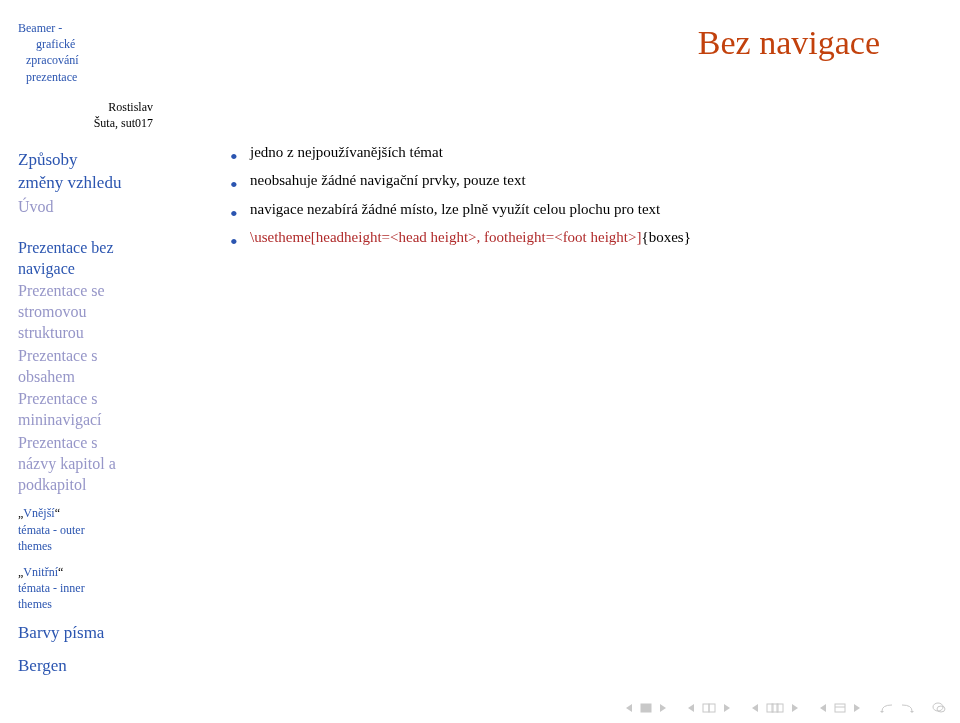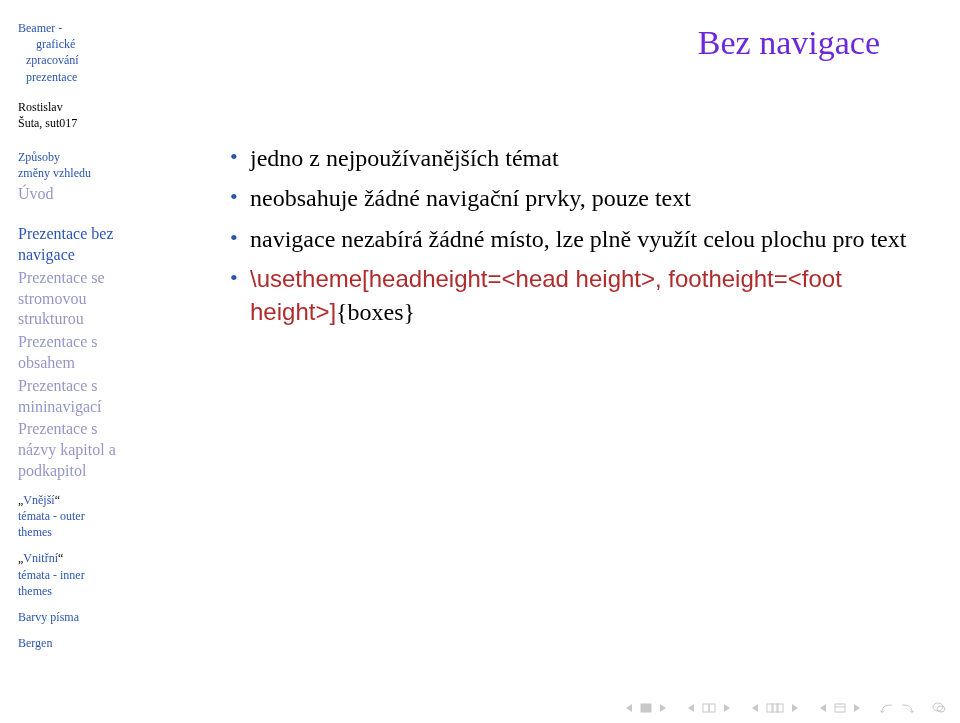--- a/index.html
+++ b/index.html
@@ -10,44 +10,44 @@
     display: flex; flex-direction: column;
   }
   .slide { display: flex; flex: 1; }
   .sidebar {
     width: 165px; padding: 20px 12px 10px 18px;
     font-size: 12px; line-height: 1.35;
   }
   .sidebar .doc-title { color: #2b55b0; font-size: 12px; margin-bottom: 14px; }
   .doc-title .line2 { text-indent: 18px; display: block; }
   .doc-title .line3, .doc-title .line4 { text-indent: 8px; display: block; }
-  .sidebar .author { color: #000; font-size: 12px; margin-bottom: 18px; text-align: left; }
-  .sec { color: #2b55b0; font-size: 12px; margin-top: 10px; margin-bottom: 2px; }
+  .sidebar .author { color: #000; font-size: 12px; margin-bottom: 18px; text-align: right; }
+  .sec { color: #2b55b0; font-size: 17px; margin-top: 10px; margin-bottom: 2px; }
   .sub { color: #9696c8; font-size: 16px; line-height: 1.3; margin-top: 2px; }
   .sub-active { color: #2b55b0; font-size: 16px; line-height: 1.3; margin-top: 20px; }
   .sec-outer { color: #2b55b0; font-size: 12px; margin-top: 10px; }
   .sec-outer .quo { color: #000; }
   .main {
     flex: 1; padding: 24px 40px 10px 35px;
     position: relative;
   }
   .frametitle {
-    color: #6d28d9; font-size: 34px;
+    color: #c2410c; font-size: 34px;
     text-align: right; padding-right: 40px;
     margin-bottom: 80px;
     font-weight: normal;
   }
-  .content { font-size: 24px; line-height: 1.35; }
+  .content { font-size: 15px; line-height: 1.35; }
   .bullets { list-style: none; padding: 0 10px 0 30px; }
   .bullets > li { position: relative; padding-left: 20px; margin-bottom: 8px; }
   .bullets > li::before {
     content: "•"; color: #2b55b0; position: absolute; left: 0; top: 0;
     font-size: 22px;
   }
-  .tt { font-family: Liberation Sans, sans-serif; color: #b02b2b; }
+  .tt { font-family: Liberation Serif, serif; color: #b02b2b; }
   .footer {
     height: 26px; display: flex; justify-content: flex-end; align-items: center;
     padding: 0 14px 4px 0; gap: 18px; font-size: 12px; color: #bcbcbc;
   }
   .nav-group { display: inline-flex; align-items: center; gap: 6px; }
   .nav-group svg { display: block; }
   .glyph { fill: #c8c8c8; }
 </style>
 </head>
 <body>

